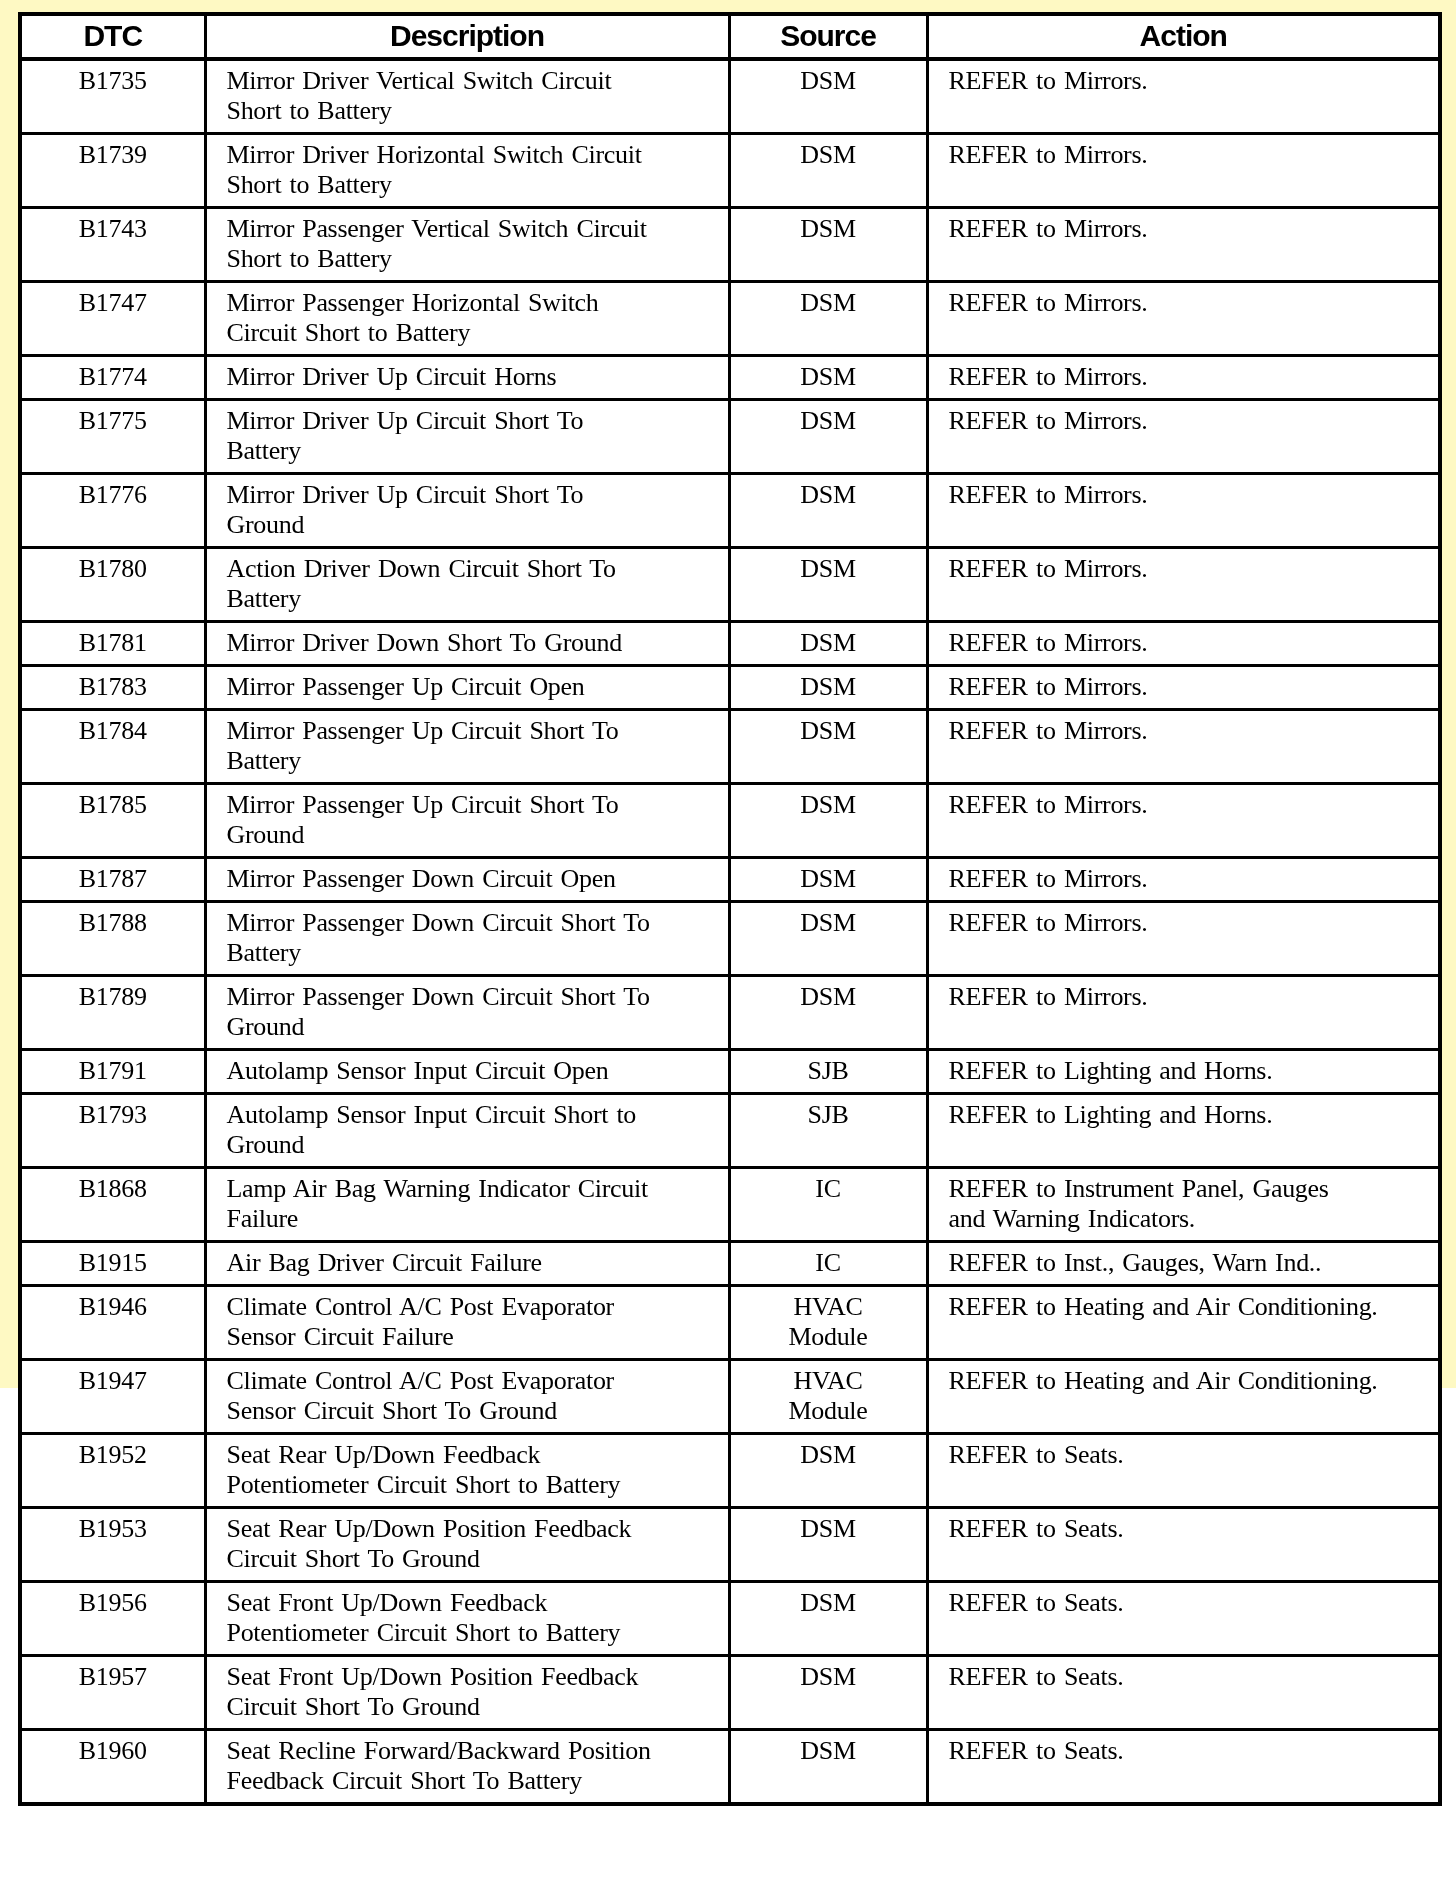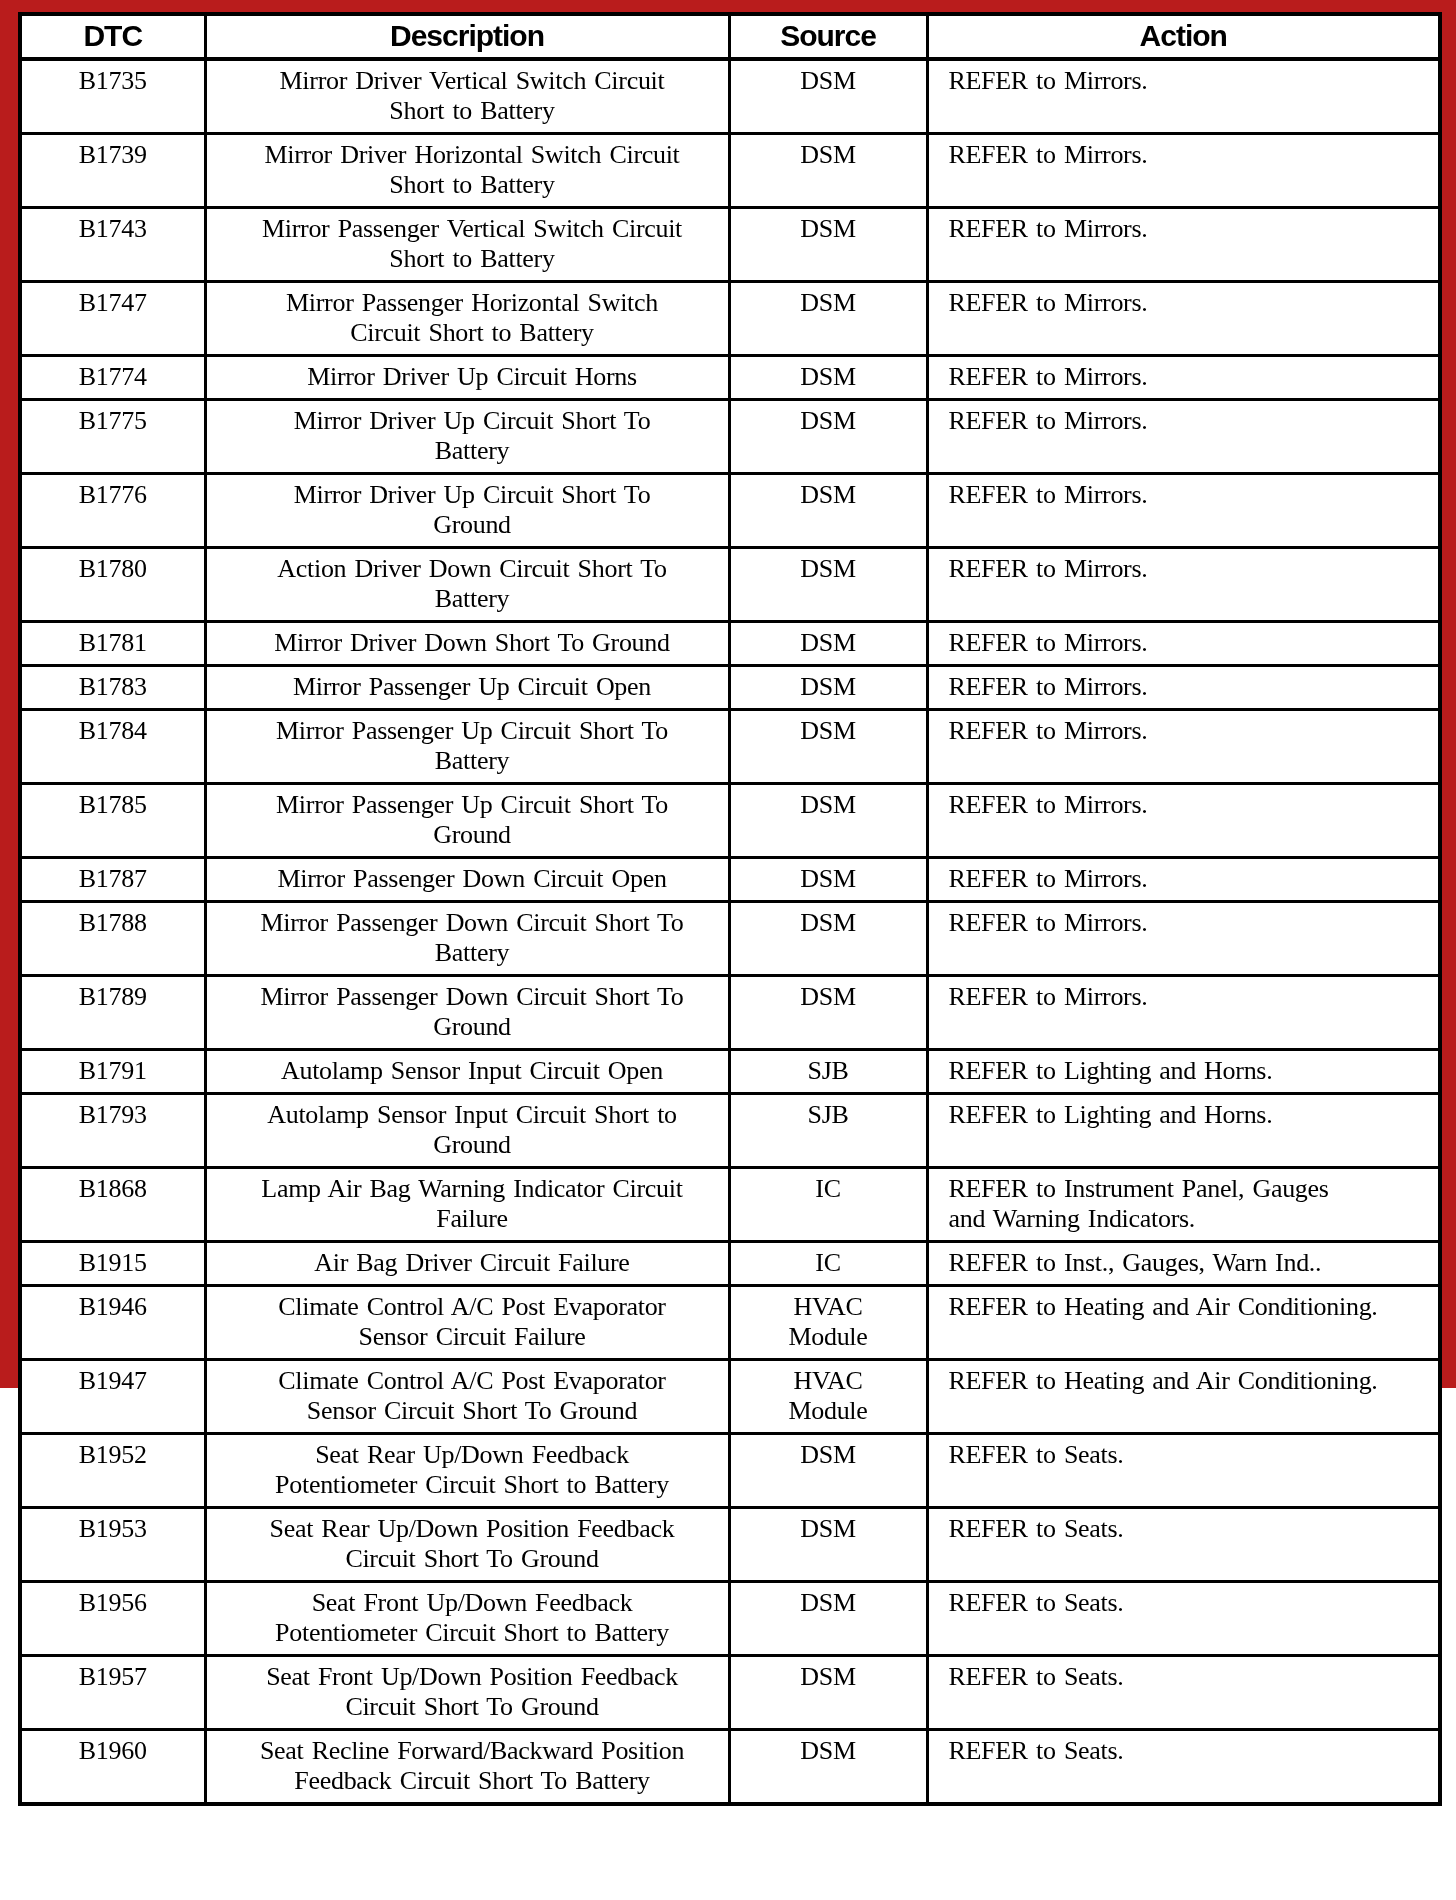--- a/index.html
+++ b/index.html
@@ -8,21 +8,21 @@
     width: 1456px;
     height: 1900px;
     background: #ffffff;
     overflow: hidden;
   }
   .page {
     box-sizing: border-box;
     width: 1456px;
     height: 1388px;
     padding: 12px 18px 0 18px;
-    background: #b91c1c;
+    background: #fef9c3;
   }
   table.dtc-table {
     border-collapse: collapse;
     table-layout: fixed;
     width: 1420px;
     color: #000000;
   }
   table.dtc-table, th.hdr, td.cell {
     border: 3px solid #000000;
   }
@@ -45,21 +45,21 @@
     font-size: 26px;
     line-height: 30px;
     letter-spacing: -0.3px;
     word-spacing: 2px;
     vertical-align: top;
     padding: 5px 6px 6px 6px;
     background: #ffffff;
   }
   td.cell.c-dtc    { text-align: center; }
   td.cell.c-src    { text-align: center; }
-  td.cell.c-desc   { text-align: center; padding-left: 20px; padding-right: 10px; }
+  td.cell.c-desc   { text-align: left; padding-left: 20px; padding-right: 10px; }
   td.cell.c-action { text-align: left; padding-left: 20px; padding-right: 10px; font-family: Liberation Serif, serif; }
   .line { white-space: nowrap; }
 </style>
 </head>
 <body>
 
 <div class="page">
   <table class="dtc-table">
     <colgroup>
       <col style="width:185px">

